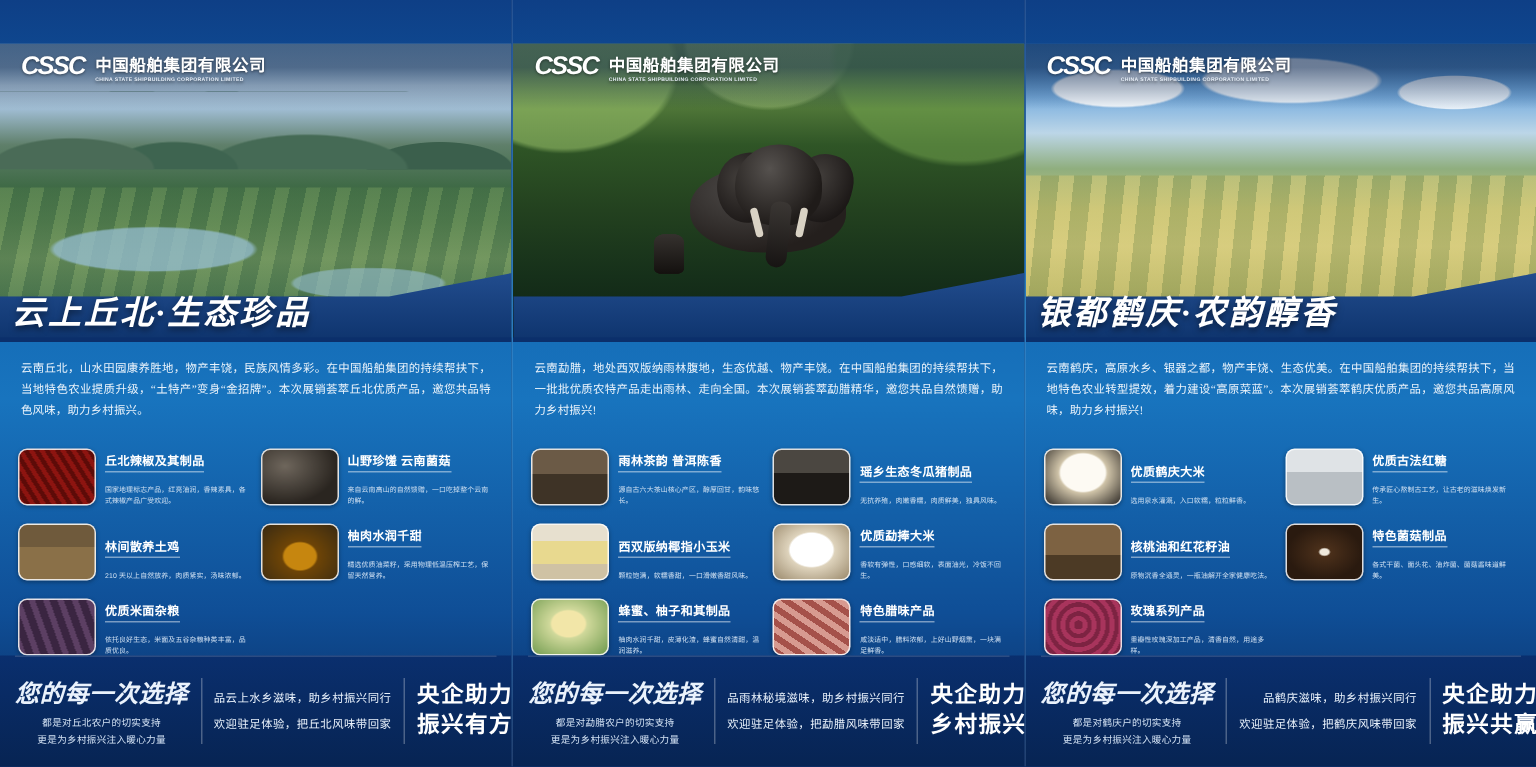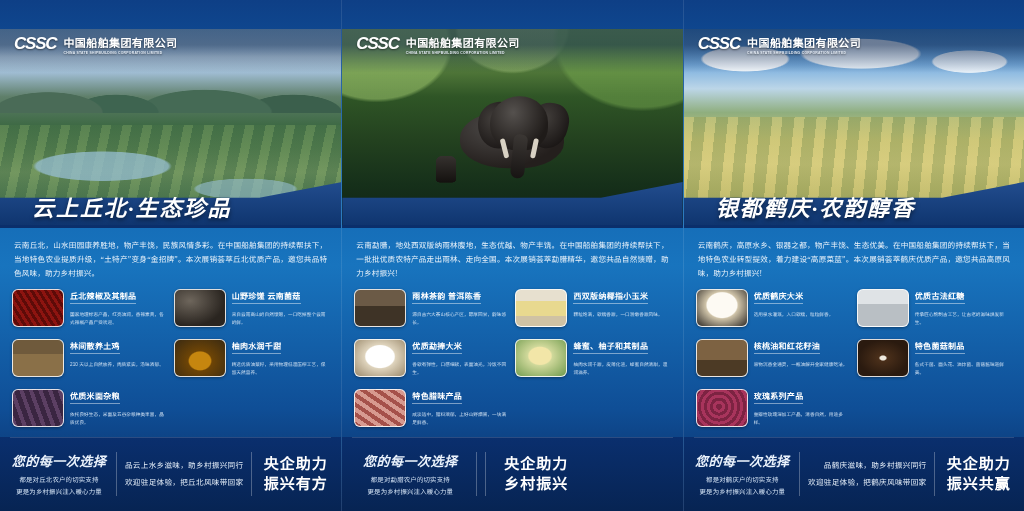--- a/index.html
+++ b/index.html
@@ -80,33 +80,33 @@
   .logo-cn { font-size:11px; font-weight:bold; color:#fff; letter-spacing:.4px; text-shadow:0 1px 2px rgba(0,0,0,.5); }
   .logo-en { font-size:3.4px; color:#e7eef7; letter-spacing:.25px; display:block; margin-top:1px; }
 
   
   .ribbon { position:absolute; left:0; bottom:0; width:100%; height:46px; z-index:3; }
   .ribbon-bg { position:absolute; inset:0; background:#113f85;
       clip-path:polygon(0 34%, 76% 34%, 100% 0, 100% 100%, 0 100%); }
   .ribbon-bg::after{ content:""; position:absolute; left:0; right:0; top:0; height:100%;
       background:linear-gradient(180deg,rgba(255,255,255,.07),rgba(0,0,0,.18)); }
   .ribbon-line { position:absolute; left:0; bottom:0; width:100%; height:3px; background:#0b2f6b; }
-  .ribbon-txt { position:absolute; left:32px; bottom:6px; z-index:4;
+  .ribbon-txt { position:absolute; left:8px; bottom:6px; z-index:4;
       font-family:"Liberation Serif","DejaVu Serif",serif;
       font-size:22px; font-weight:bold; color:#fff; letter-spacing:2px;
       text-shadow:0 2px 4px rgba(0,0,0,.5); font-style:italic; white-space:nowrap; }
 
   
   .intro { padding:11px 14px 6px 14px; color:#eaf3fb; font-size:7.6px; line-height:1.85;
       text-align:justify; letter-spacing:.15px;font-family:Liberation Serif, serif; }
 
   
   .grid { flex:1; padding:2px 12px 0 12px; display:grid; grid-template-columns:1fr 1fr;
       grid-auto-rows:48px; gap:2px 6px; align-content:start; }
-  .card { display:flex; align-items:flex-start; gap:6px; }
+  .card { display:flex; align-items:flex-end; gap:6px; }
   .thumb { width:52px; height:38px; border-radius:6px; flex:none; position:relative; overflow:hidden;
       border:1.5px solid rgba(255,255,255,.85); box-shadow:0 1px 3px rgba(0,0,0,.35); }
   .card-body { flex:1; min-width:0; padding-top:1px; }
   .card-title { font-size:8px; font-weight:bold; color:#ffffff; letter-spacing:.3px;
       padding-bottom:2px; border-bottom:1px solid rgba(255,255,255,.45); display:inline-block; max-width:100%;
       white-space:nowrap; overflow:hidden; text-overflow:ellipsis; }
   .card-desc { margin-top:3px; font-size:4.6px; line-height:1.6; color:#cfe0f2; letter-spacing:.1px; }
 
   
   .t-chili   { background:repeating-linear-gradient(58deg,#8d1410 0 3px,#5d0b08 3px 6px),radial-gradient(#a51b14,#450706); }
@@ -127,21 +127,21 @@
   .t-fruit   { background:radial-gradient(ellipse at 38% 44%,#c62a2c 0 26%,transparent 28%),radial-gradient(ellipse at 66% 40%,#b8282a 0 22%,transparent 24%),linear-gradient(#6d7f4a,#3d4a2a); }
   .t-fungus  { background:radial-gradient(ellipse at 50% 50%,#efe9dd 0 8%,#4a2f1a 12%,#2a1a0f 70%); }
   .t-rosep   { background:repeating-radial-gradient(circle at 44% 46%,#7d2342 0 3px,#a8345c 3px 6px),linear-gradient(#5d1a32,#2d0c18); }
 
   
   .footer { height:76px; background:linear-gradient(180deg,#0a2f6e 0%,#072453 100%);
       display:flex; align-items:center; padding:0 10px; gap:8px; position:relative; }
   .footer::before { content:""; position:absolute; left:10px; right:10px; top:0; height:1px; background:rgba(255,255,255,.14); }
   .f-slogan { width:116px; text-align:center; }
   .f-hand { font-family:"Liberation Serif","DejaVu Serif",serif; font-style:italic; font-weight:bold;
-      font-size:13px; color:#eaf2fc; letter-spacing:.5px; white-space:nowrap; }
+      font-size:16px; color:#eaf2fc; letter-spacing:.5px; white-space:nowrap; }
   .f-sub { margin-top:4px; font-size:6.4px; line-height:1.75; color:#d3e2f4; letter-spacing:.2px; }
   .f-div { width:1px; height:44px; background:rgba(255,255,255,.28); flex:none; }
   .f-mid { flex:1; text-align:right; }
   .f-mid-line { font-size:7.6px; line-height:2.25; color:#e8f1fb; letter-spacing:.3px; white-space:nowrap; }
   .f-right { width:84px; text-align:center; }
   .f-big { font-size:15px; font-weight:bold; color:#ffffff; line-height:1.32; letter-spacing:1px; white-space:nowrap; }
 </style>
 </head>
 <body>
 
@@ -256,20 +256,27 @@
 
     <div class="grid">
       <div class="card">
         <div class="thumb t-tea"></div>
         <div class="card-body">
           <div class="card-title">雨林茶韵 普洱陈香</div>
           <div class="card-desc">源自古六大茶山核心产区，醇厚回甘，韵味悠长。</div>
         </div>
       </div>
       <div class="card">
+        <div class="thumb t-pig"></div>
+        <div class="card-body">
+          <div class="card-title">瑶乡生态冬瓜猪制品</div>
+          <div class="card-desc">无抗养殖，肉嫩香糯，肉质鲜美，独具风味。</div>
+        </div>
+      </div>
+      <div class="card">
         <div class="thumb t-corn"></div>
         <div class="card-body">
           <div class="card-title">西双版纳椰指小玉米</div>
           <div class="card-desc">颗粒饱满，软糯香甜，一口滑嫩香甜风味。</div>
         </div>
       </div>
       <div class="card">
         <div class="thumb t-rice"></div>
         <div class="card-body">
           <div class="card-title">优质勐捧大米</div>
@@ -292,20 +299,24 @@
       </div>
     </div>
 
     <div class="footer">
       <div class="f-slogan">
         <div class="f-hand">您的每一次选择</div>
         <div class="f-sub">都是对勐腊农户的切实支持</div>
         <div class="f-sub" style="margin-top:0">更是为乡村振兴注入暖心力量</div>
       </div>
       <div class="f-div"></div>
+      <div class="f-mid">
+        <div class="f-mid-line">品雨林秘境滋味，助乡村振兴同行</div>
+        <div class="f-mid-line">欢迎驻足体验，把勐腊风味带回家</div>
+      </div>
       <div class="f-div"></div>
       <div class="f-right">
         <div class="f-big">央企助力</div>
         <div class="f-big">乡村振兴</div>
       </div>
     </div>
   </section>
 
   <section class="panel">
     <div class="hero">

